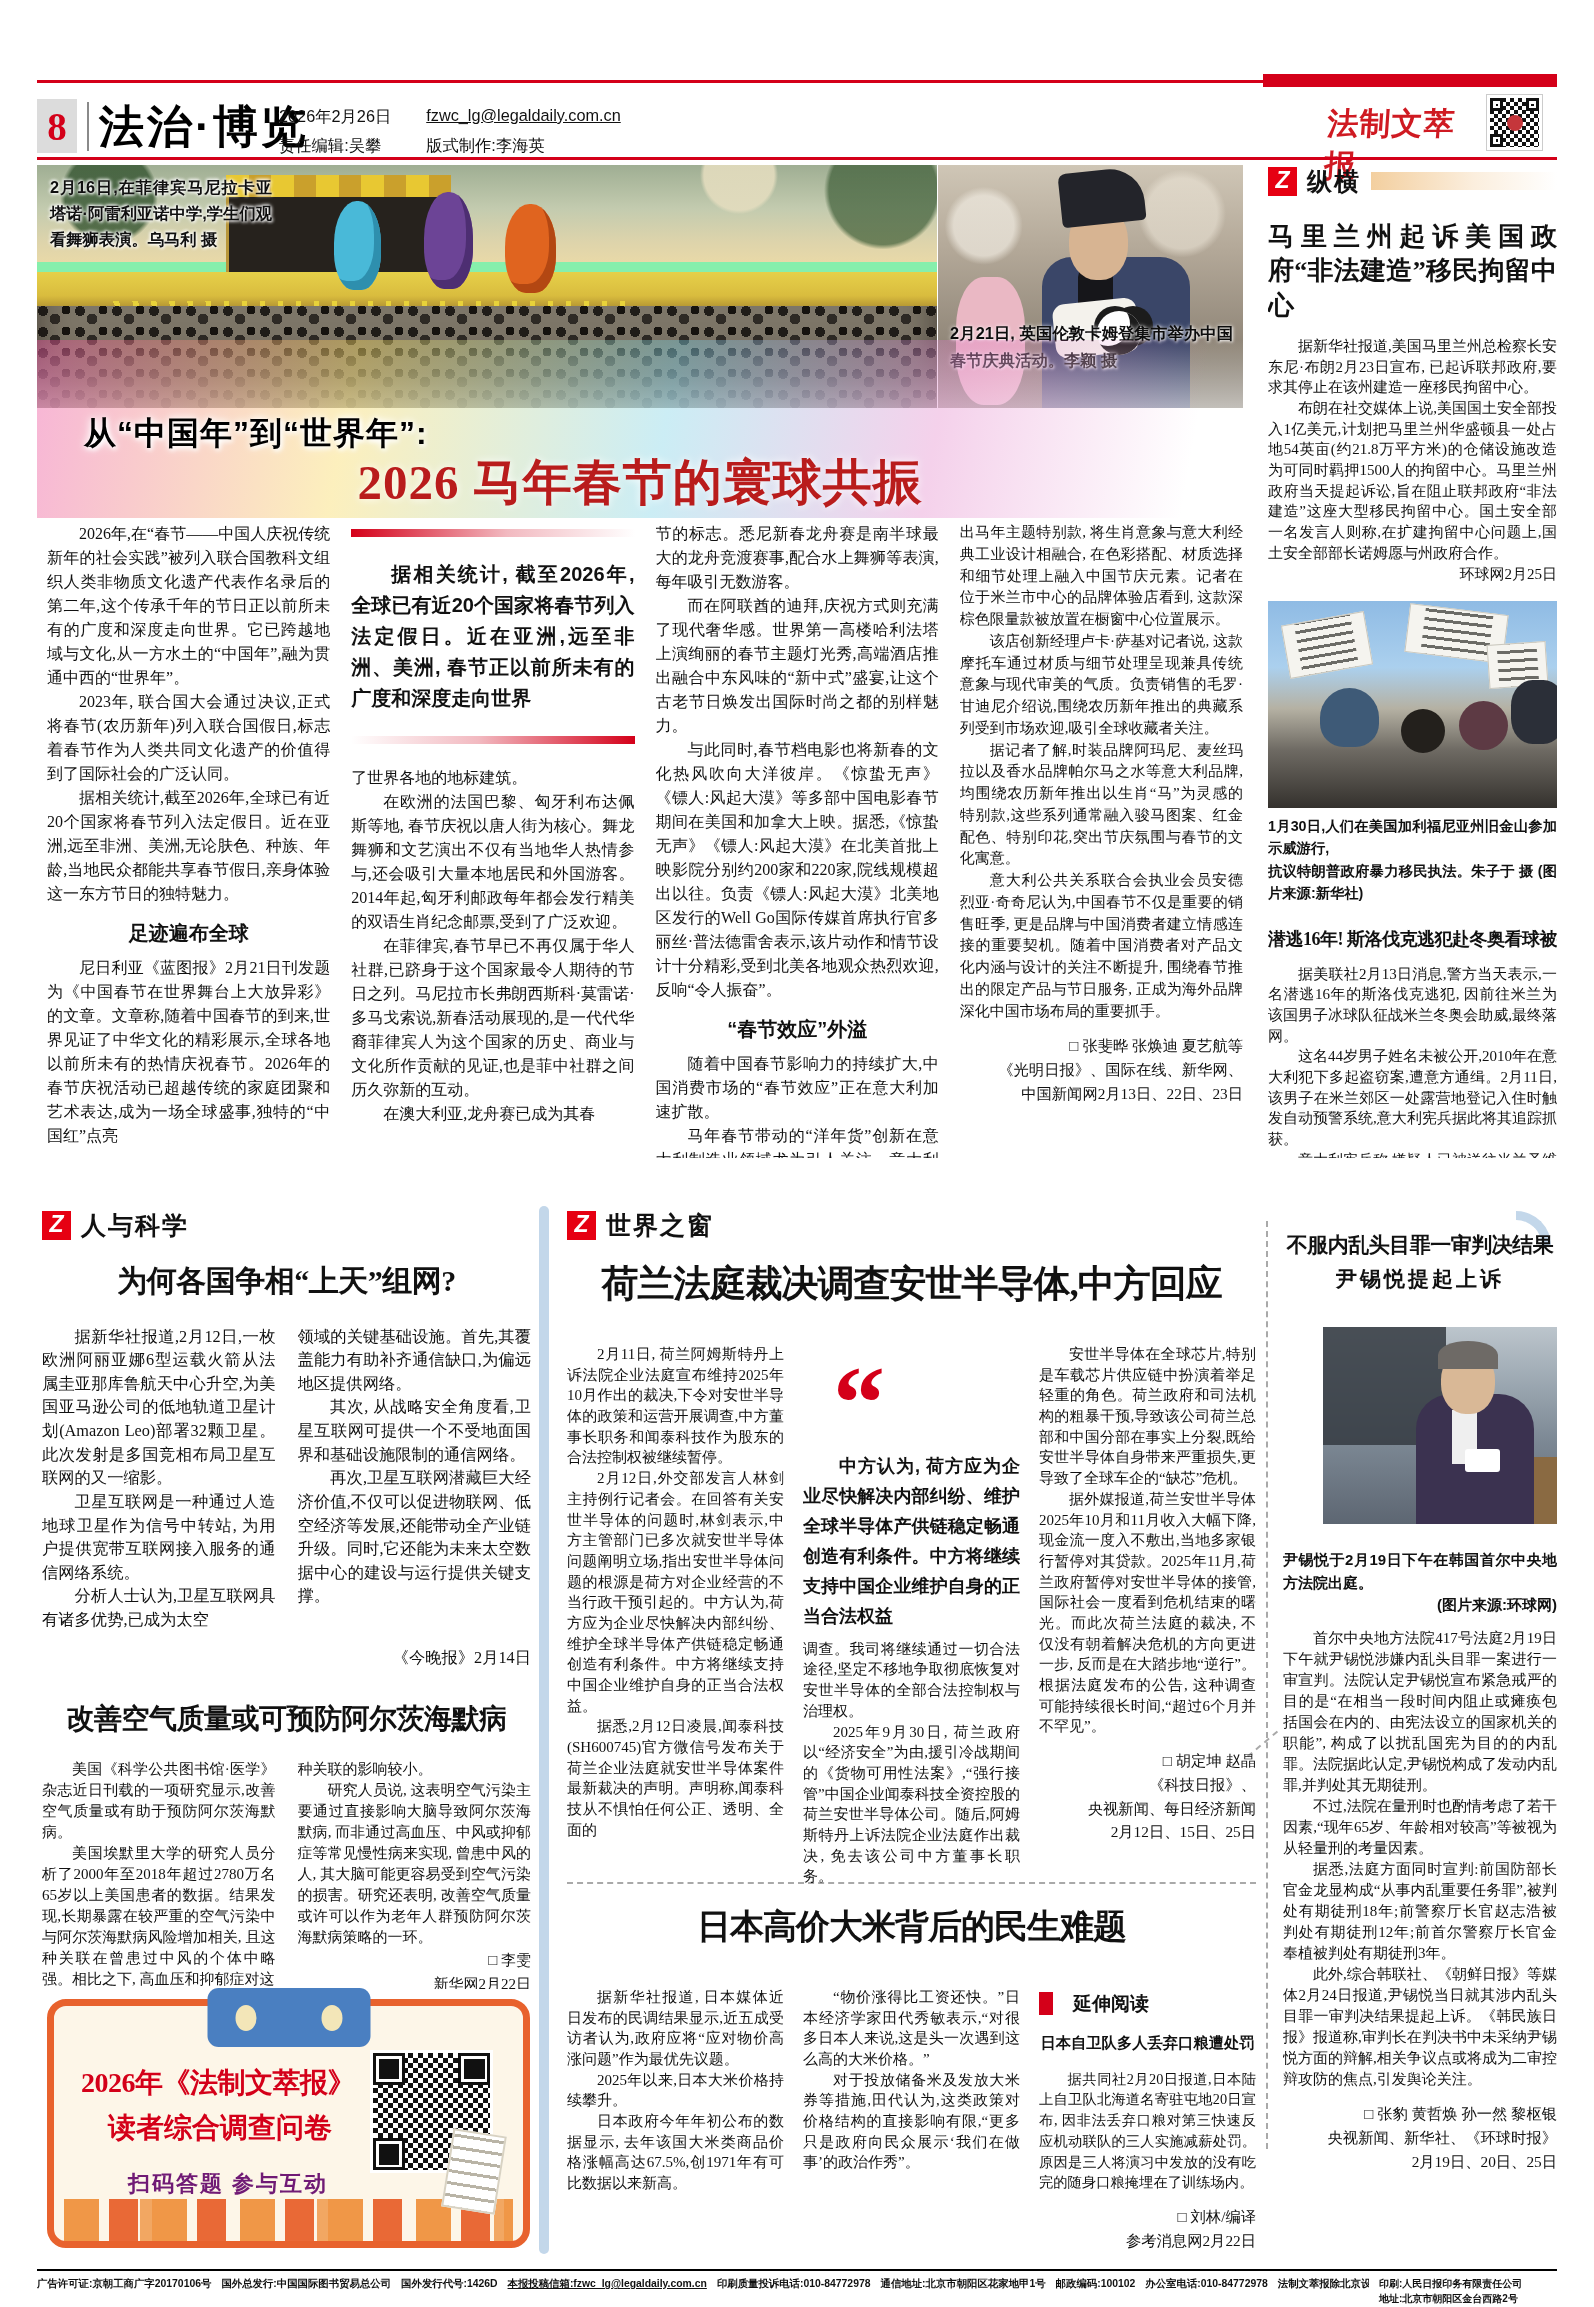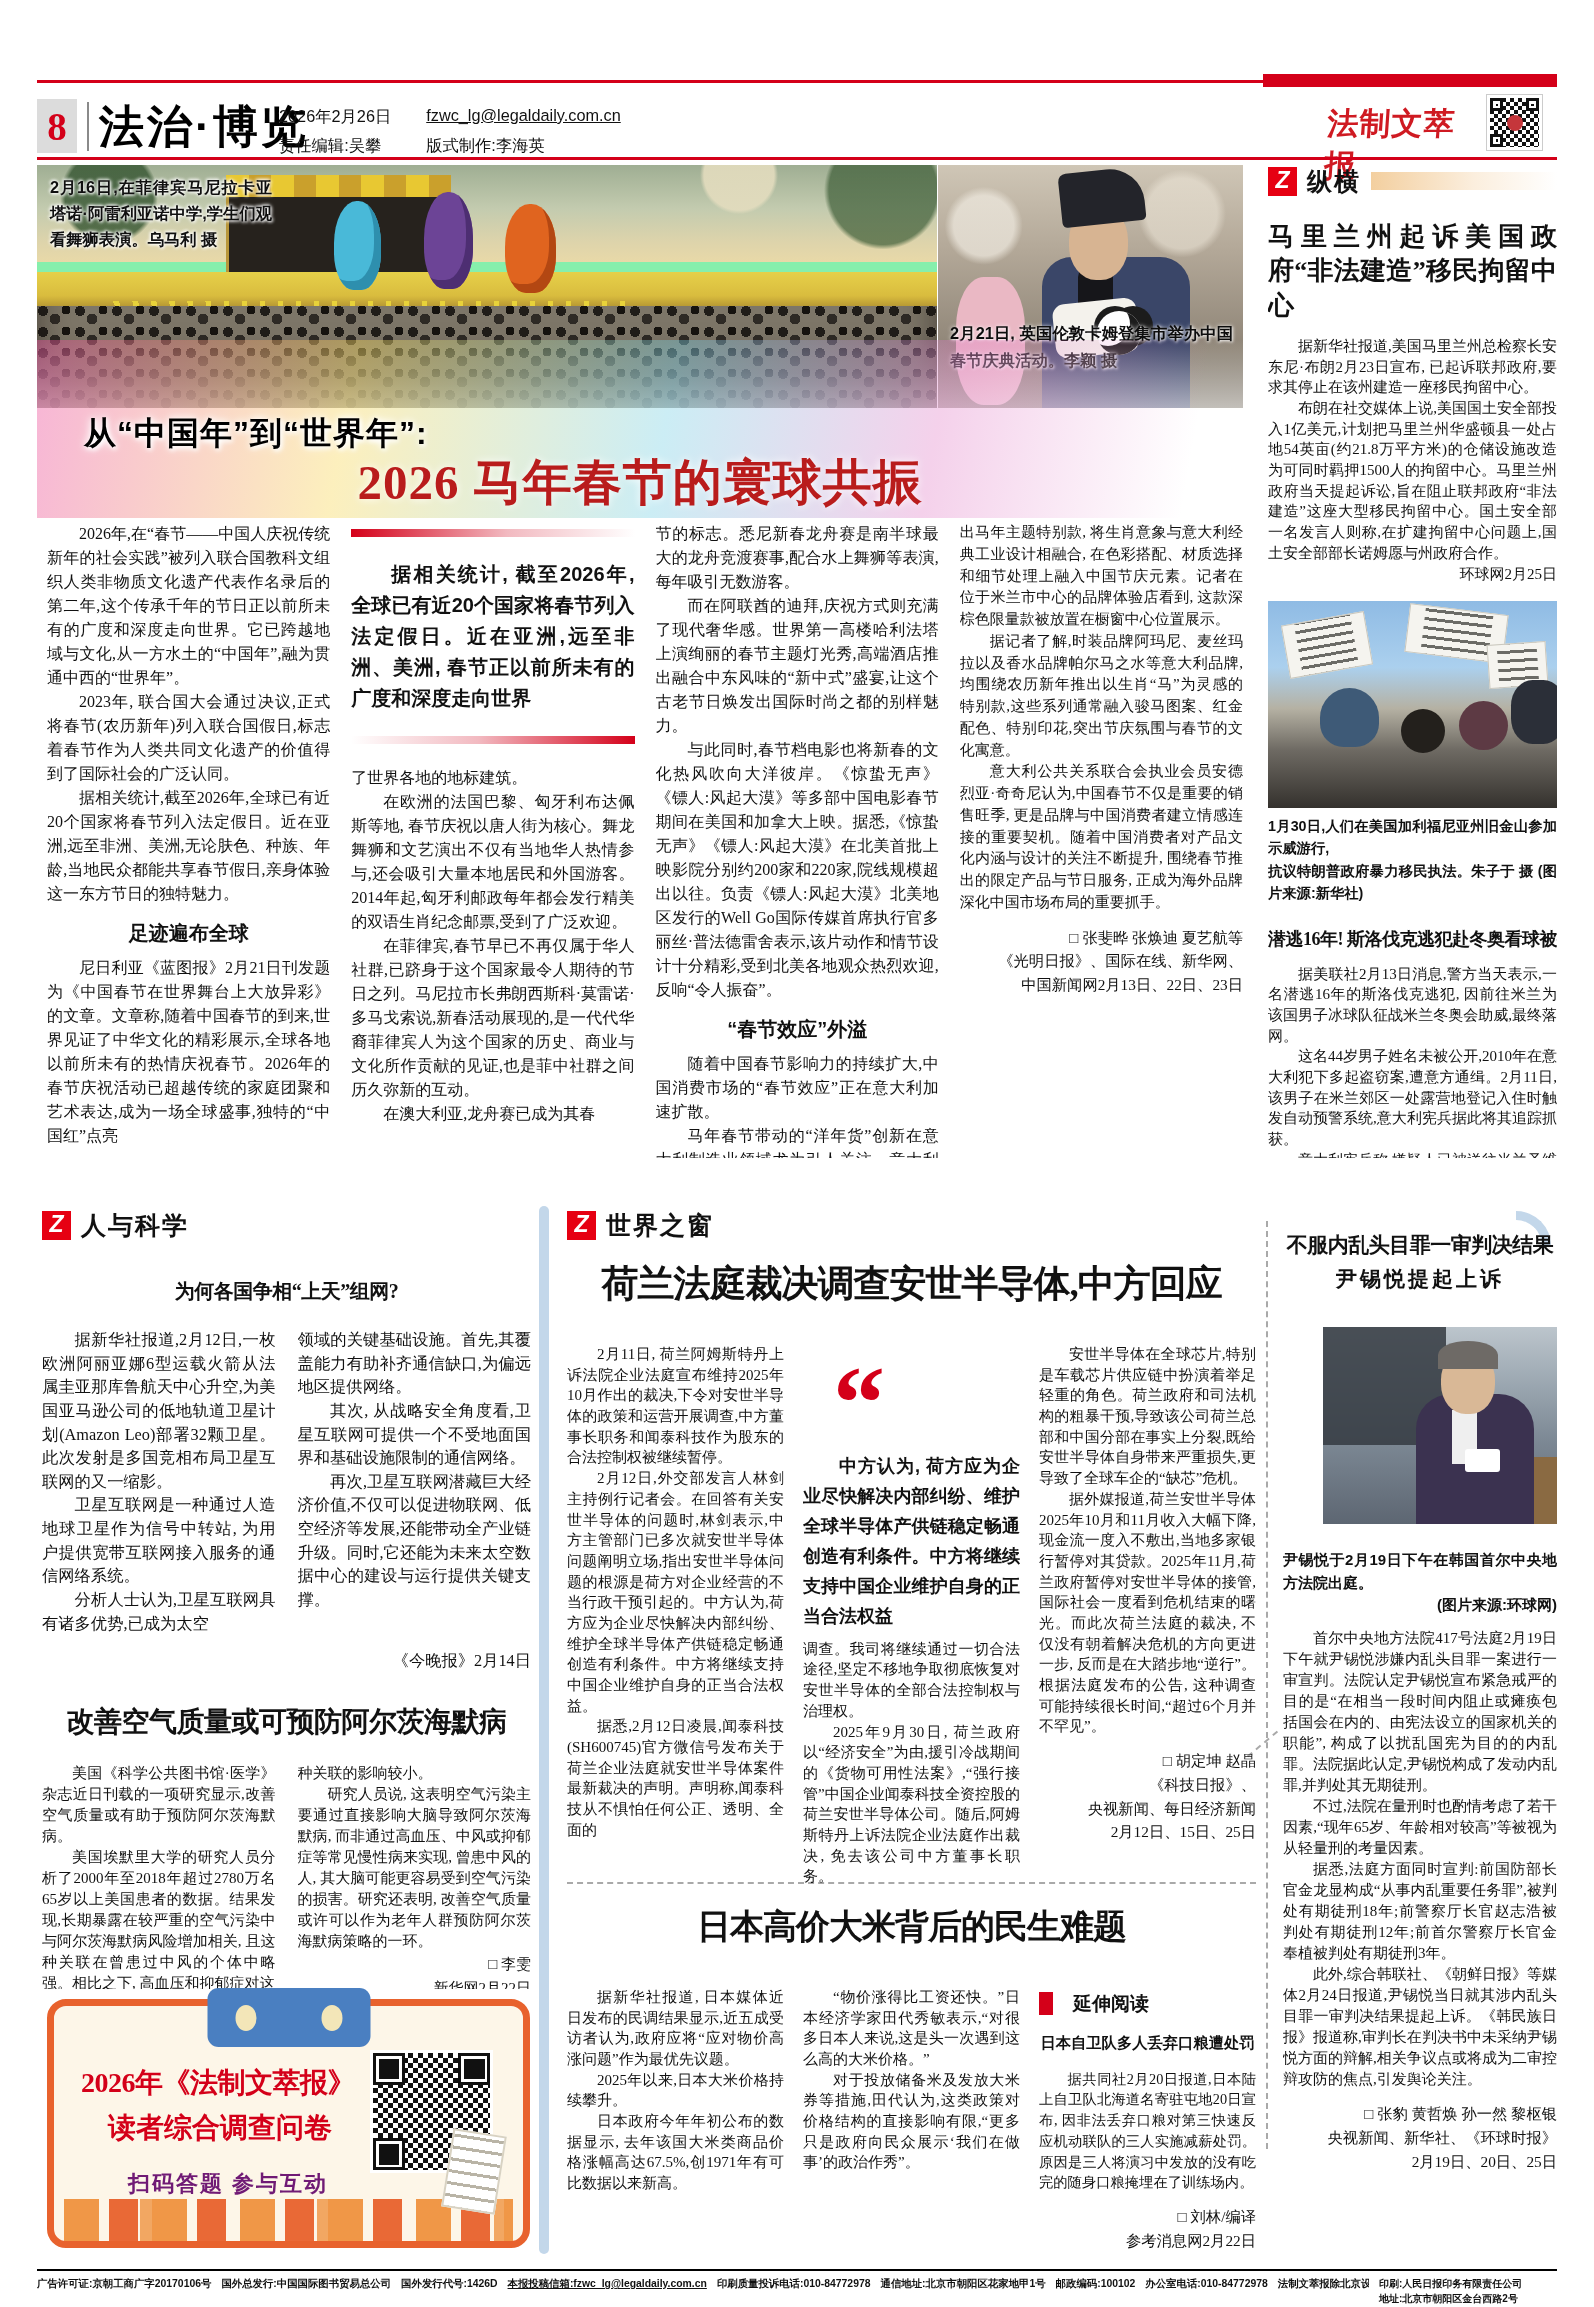--- a/index.html
+++ b/index.html
@@ -141,21 +141,21 @@
   
   .vbar{position:absolute;left:539px;top:1206px;width:10px;height:1048px;background:#c3d7ea;border-radius:6px;}
   .dash-v{position:absolute;left:1266px;top:1221px;height:928px;width:0;border-left:2.5px dashed #a9a9a9;}
   .dash-elbow{position:absolute;left:1243px;top:1743px;width:39px;border-top:2.5px dashed #a9a9a9;transform:rotate(-40deg);}
   .corner-arc{position:absolute;left:1516px;top:1211px;width:35px;height:35px;border:9px solid #c3d7ea;
      border-left:none;border-bottom:none;border-radius:0 35px 0 0;}
 
   
   .science{position:absolute;left:42px;top:1209px;width:489px;height:780px;overflow:hidden;
      font-size:16.3px;line-height:1.45;text-align:justify;}
-  .a-title{margin:36px 0 22px;text-align:center;font-size:20px;font-weight:900;letter-spacing:-0.5px;}
+  .a-title{margin:18px 0 22px;text-align:center;font-size:30px;font-weight:900;letter-spacing:-0.5px;}
   .a-title.t2{margin:29px 0 20px;font-size:28px;}
   .two-col{display:grid;grid-template-columns:1fr 1fr;column-gap:22px;height:345px;}
   .two-col .col{display:flex;flex-direction:column;}
   .two-col.tc2{height:232px;font-size:15px;line-height:1.4;}
   .sig2{text-align:right;line-height:1.6;}
 
   
   .adbox{position:absolute;left:47px;top:1999px;width:483px;height:249px;background:#fdf6e8;
      border:7px solid #e8622d;border-radius:19px;overflow:visible;}
   .clip{position:absolute;top:-18px;left:50%;transform:translateX(-50%);width:163px;height:59px;
@@ -310,20 +310,21 @@
         </div>
       <h3 class="sub" data-name="subhead-spillover">“春节效应”外溢</h3>
       <div data-name="paragraph-list">
           <p class="p" data-name="paragraph">随着中国春节影响力的持续扩大,中国消费市场的“春节效应”正在意大利加速扩散。</p>
           <p class="p" data-name="paragraph">马年春节带动的“洋年货”创新在意大利制造业领域尤为引人关注。意大利摩托车品牌“维斯帕”近期推</p>
         </div>
     </div>
     <div class="col tight" data-name="lead-col-4">
       <div data-name="paragraph-list">
           <p class="p cont" data-name="paragraph">出马年主题特别款, 将生肖意象与意大利经典工业设计相融合, 在色彩搭配、材质选择和细节处理上融入中国节庆元素。记者在位于米兰市中心的品牌体验店看到, 这款深棕色限量款被放置在橱窗中心位置展示。</p>
+          <p class="p" data-name="paragraph">该店创新经理卢卡·萨基对记者说, 这款摩托车通过材质与细节处理呈现兼具传统意象与现代审美的气质。负责销售的毛罗·甘迪尼介绍说,围绕农历新年推出的典藏系列受到市场欢迎,吸引全球收藏者关注。</p>
           <p class="p" data-name="paragraph">据记者了解,时装品牌阿玛尼、麦丝玛拉以及香水品牌帕尔马之水等意大利品牌, 均围绕农历新年推出以生肖“马”为灵感的特别款,这些系列通常融入骏马图案、红金配色、特别印花,突出节庆氛围与春节的文化寓意。</p>
           <p class="p" data-name="paragraph">意大利公共关系联合会执业会员安德烈亚·奇奇尼认为,中国春节不仅是重要的销售旺季, 更是品牌与中国消费者建立情感连接的重要契机。随着中国消费者对产品文化内涵与设计的关注不断提升, 围绕春节推出的限定产品与节日服务, 正成为海外品牌深化中国市场布局的重要抓手。</p>
         </div>
       <div class="sig" data-name="lead-byline-block">
         <div data-name="lead-byline">□ 张斐晔 张焕迪 夏艺航等</div>
         <div data-name="lead-source-1">《光明日报》、国际在线、新华网、</div>
         <div data-name="lead-source-2">中国新闻网2月13日、22日、23日</div>
       </div>
     </div>
   </div>

